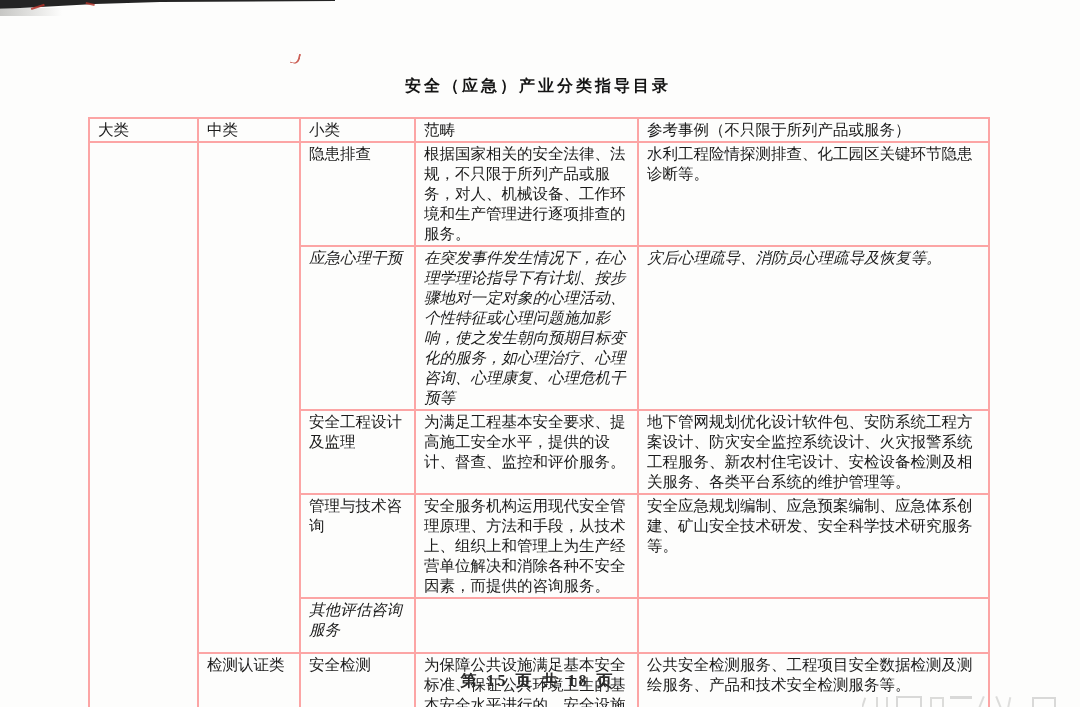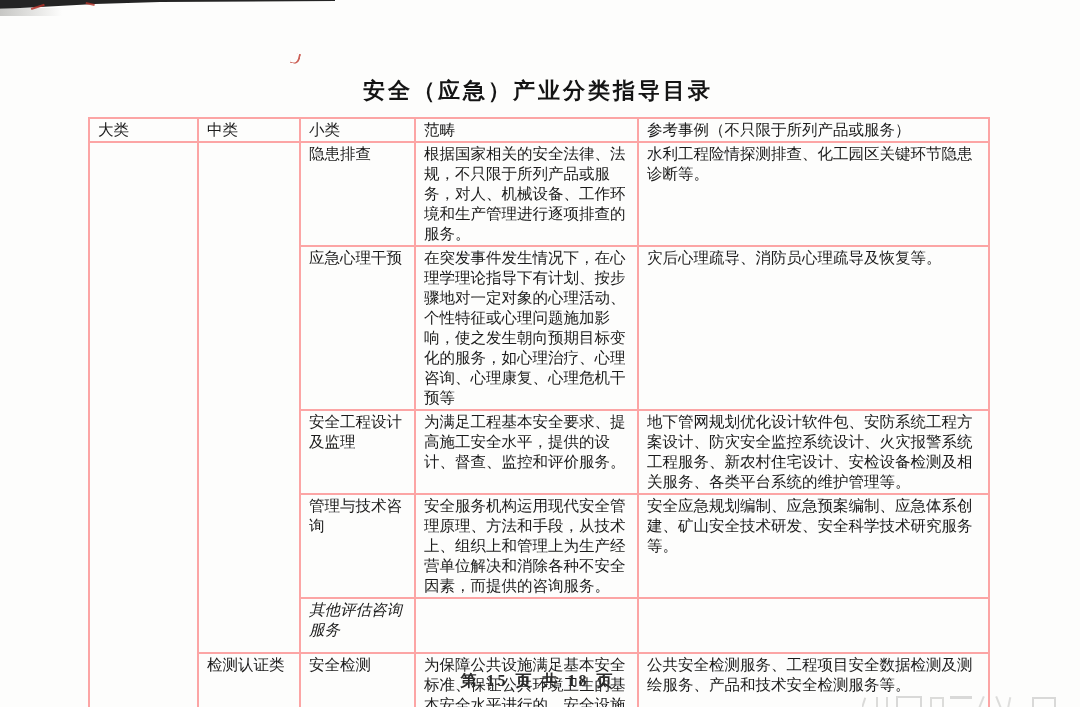--- a/index.html
+++ b/index.html
@@ -32,21 +32,21 @@
     border-bottom: 2px solid #b5342a; transform: rotate(-18deg); opacity: .85; }
   .red-mark-2 { left: 86px; top: 0; width: 9px; height: 5px;
     border-bottom: 2px solid #b5342a; transform: rotate(12deg); opacity: .8; }
   .red-mark-3 { left: 291px; top: 53px; width: 9px; height: 11px;
     border-right: 2px solid #c03a2e; border-bottom: 1px solid #c03a2e;
     border-radius: 0 0 6px 0; transform: rotate(14deg); opacity: .8; }
 
   .doc-title {
     position: absolute; left: 88px; top: 76px; width: 900px;
     text-align: center;
-    font-size: 22px; font-weight: bold; letter-spacing: 3px;
+    font-size: 16px; font-weight: bold; letter-spacing: 3px;
     color: #141414;
   }
 
   table.catalog {
     position: absolute; left: 88px; top: 117px;
     width: 900px;
     border-collapse: collapse;
     table-layout: fixed;
     font-size: 15.5px;
     line-height: 20px;
@@ -56,21 +56,21 @@
     border: 2px solid #fca5a5;
     vertical-align: top;
     padding: 1px 7px 1px 8px;
     font-weight: normal;
     text-align: left;
     overflow: hidden;
   }
   table.catalog th { height: 23px; white-space: nowrap; }
   td.scope-cell, td.examples-cell { text-align: justify; }
   .h-r1 { height: 82px; padding-left: 28px; }
-  .h-r2 { height: 138px; }
+  .h-r2 { height: 138px; font-style: italic; }
   .h-r3 { height: 83px; }
   .h-r4 { height: 95px; margin-left: 22px; }
   .h-r5 { height: 55px; font-style: italic; }
   .h-r6 { height: 58px; }
 
   .page-footer {
     position: absolute; left: 88px; top: 671px; width: 900px;
     text-align: center;
     font-size: 16px; font-weight: bold; letter-spacing: 3px;
     color: #2a2a2a;

